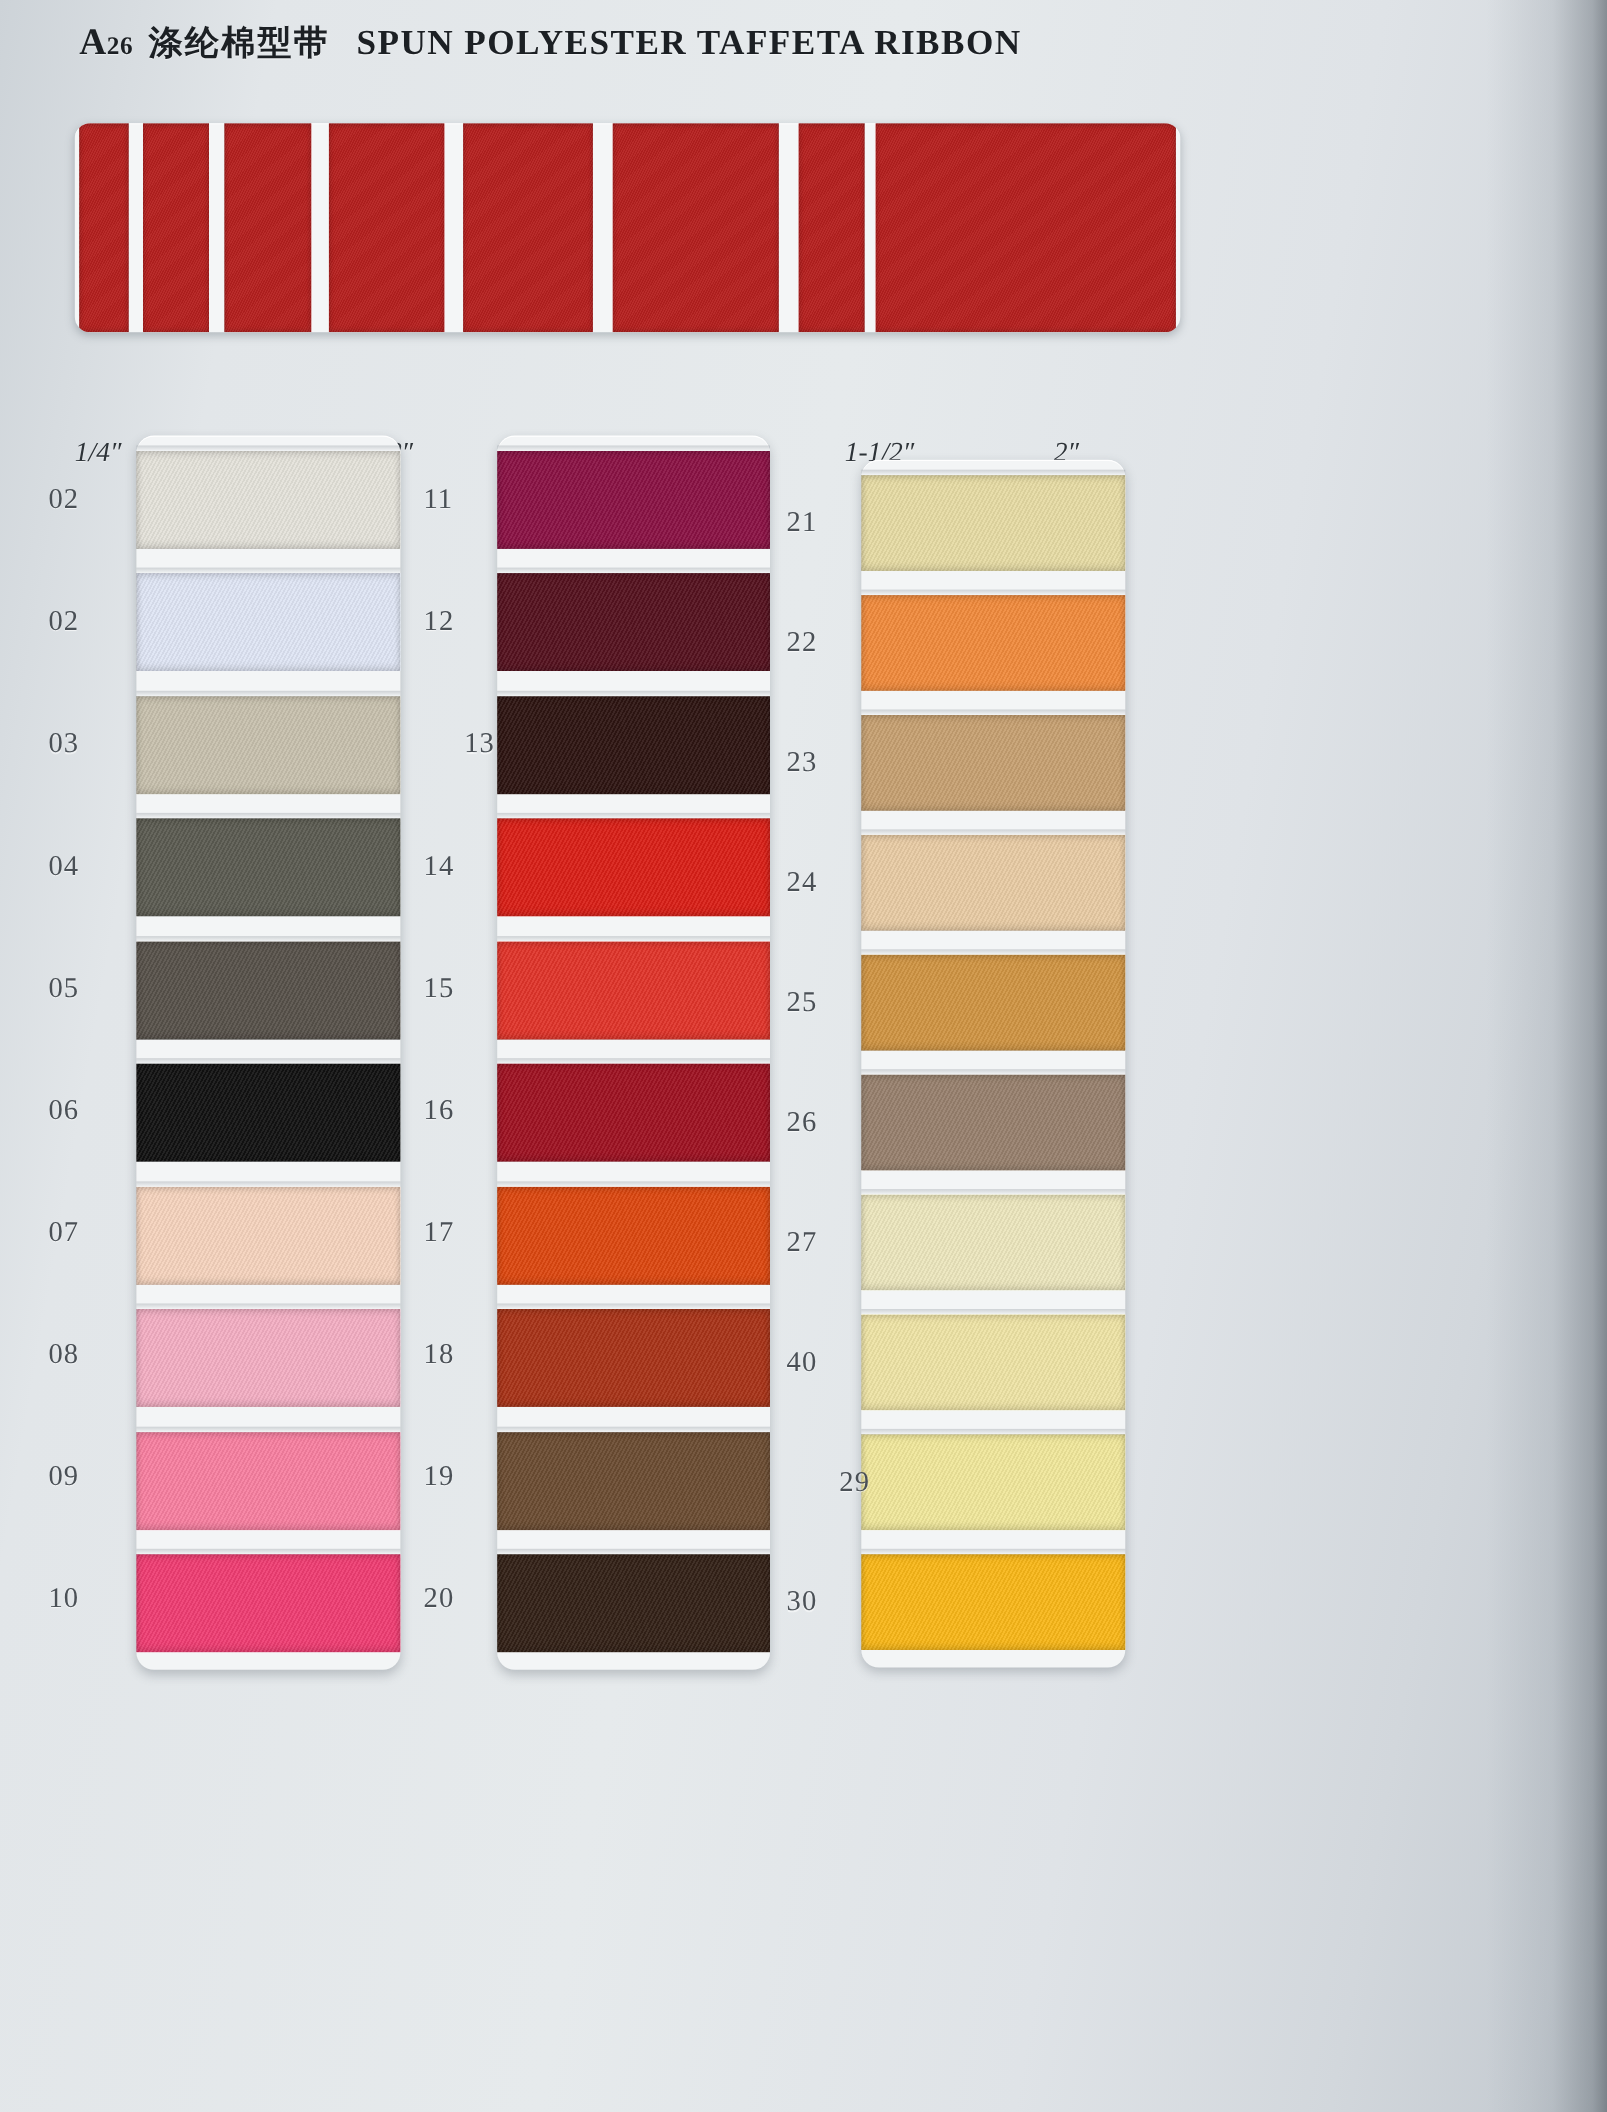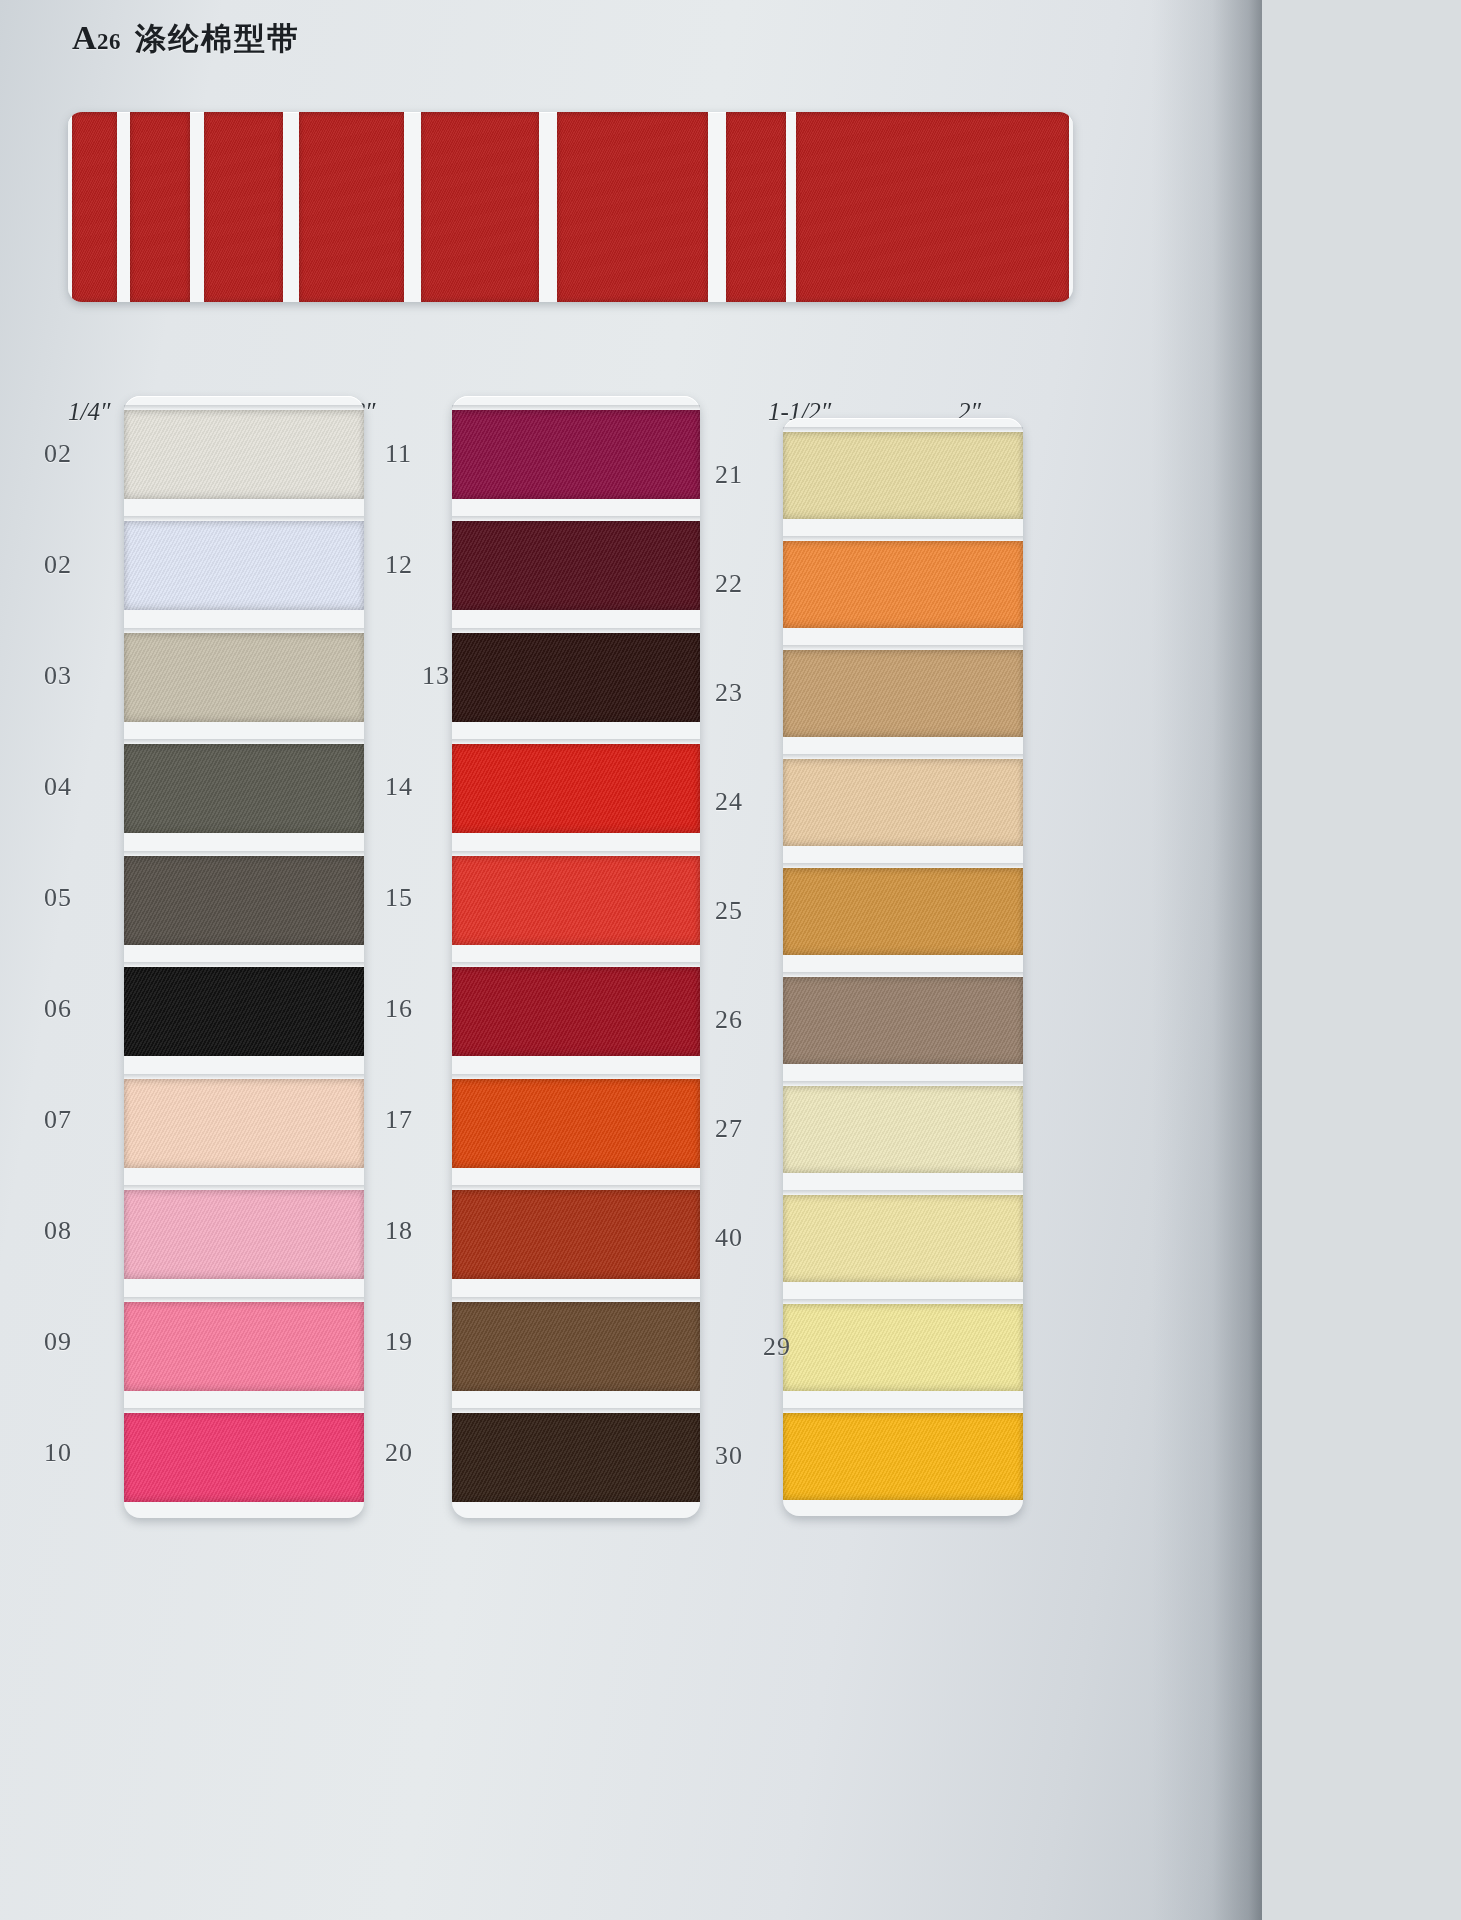--- a/index.html
+++ b/index.html
@@ -4,21 +4,21 @@
 <style>
   * { box-sizing: border-box; margin: 0; padding: 0; }
   html, body {
     width: 1461px; height: 1920px;
     background: #d9dde0;
     font-family: "Liberation Serif", serif;
     overflow: hidden;
   }
   #page {
     position: relative;
-    width: 1262px; height: 1920px;
+    width: 1461px; height: 1920px;
     background:
       linear-gradient(100deg, #cdd3d8 0%, #e2e6e9 14%, #e6eaec 46%, #dfe3e7 70%, #d2d7dc 86%, #c6ccd2 96%, #b9c0c6 100%);
   }
   
   #page:after{
     content:""; position:absolute; top:0; right:0; width:110px; height:100%;
     background: linear-gradient(90deg, rgba(150,158,166,0) 0%, rgba(150,158,166,.28) 55%, rgba(120,128,136,.55) 88%, rgba(90,98,106,.65) 100%);
     pointer-events:none;
   }
 
@@ -103,20 +103,21 @@
   #col3 { left: 783px; top: 418px; width: 240px; height: 1098px; }
 </style>
 </head>
 <body>
 
 <div id="page">
 
   <div id="header">
     <span id="code"><span>A</span><span class="sub">26</span></span>
     <span id="cn-title">涤纶棉型带</span>
+    <span id="en-title">SPUN POLYESTER TAFFETA RIBBON</span>
   </div>
 
   <div id="top-tray">
       <div class="topribbon" style="width: 46px; background: rgb(181, 32, 31);"></div>
       <div class="topgap" style="width: 14px;"></div>
       <div class="topribbon" style="width: 62px; background: rgb(181, 32, 31);"></div>
       <div class="topgap" style="width: 14px;"></div>
       <div class="topribbon" style="width: 82px; background: rgb(181, 32, 31);"></div>
       <div class="topgap" style="width: 16px;"></div>
       <div class="topribbon" style="width: 108px; background: rgb(181, 32, 31);"></div>

